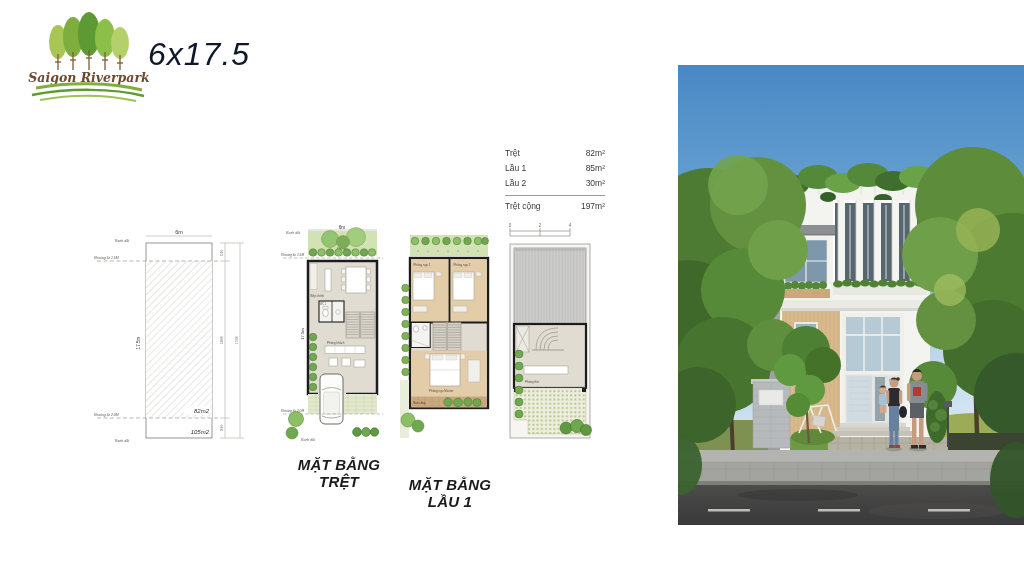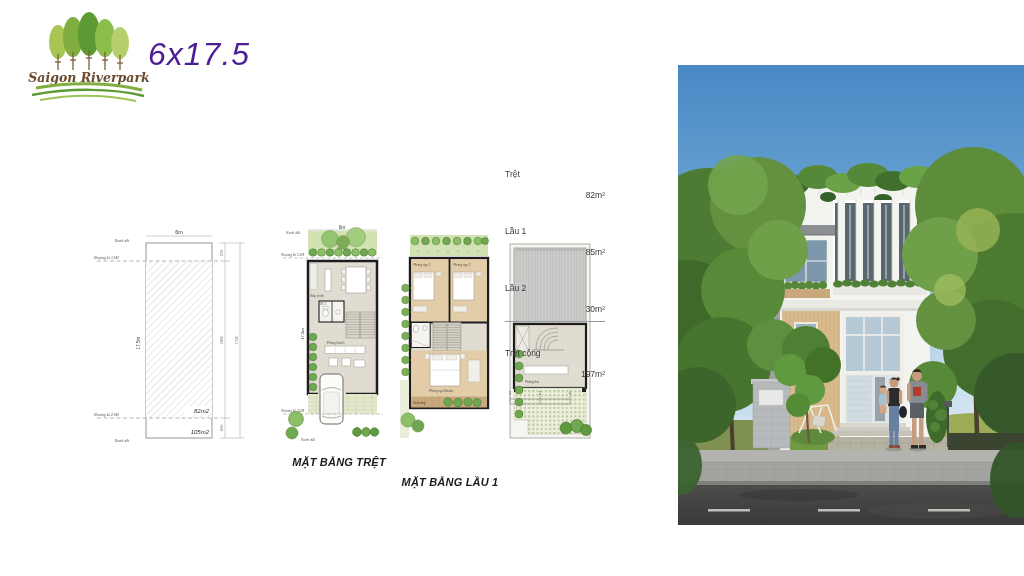--- a/index.html
+++ b/index.html
@@ -1,26 +1,26 @@
 <!DOCTYPE html>
 <html><head>
 <meta charset="utf-8">
 <style>
   html,body { margin:0; padding:0; background:#ffffff; }
   .canvas { position:relative; width:1024px; height:576px; background:#ffffff; overflow:hidden;
             font-family:"Liberation Sans", sans-serif; }
   .abs { position:absolute; }
   svg { font-family:"Liberation Sans", sans-serif; display:block; }
-  .page-title { font-style:italic; font-size:32px; color:#4c1d95; letter-spacing:1px; }
+  .page-title { font-style:italic; font-size:32px; color:#0f172a; letter-spacing:1px; }
   .logo-text { font-style:italic; font-weight:bold; }
   .plan-title { position:absolute; top:456px; font-weight:bold; font-style:italic;
-                font-size:11px; color:#1b1b1b; text-align:center; letter-spacing:.2px; }
+                font-size:15px; color:#1b1b1b; text-align:center; letter-spacing:.2px; }
   .area-table { position:absolute; left:505px; top:146px; width:100px; font-size:8.5px; color:#3a3a3a; }
   .area-row { display:flex; justify-content:space-between; line-height:15px;align-items:center; }
-  .area-row .val { text-align:right;margin-top:42px; }
+  .area-row .val { text-align:right; }
   .area-divider { border:0; border-top:1px solid #9a9a9a; margin:4px 0 3px 0; }
   .scalebar { margin-top:8px; }
 </style>
 </head>
 <body>
 
 <div class="canvas">
 
   <svg class="abs" style="left:28px; top:10px;" width="122" height="92" viewBox="0 0 122 92">
     <g>

